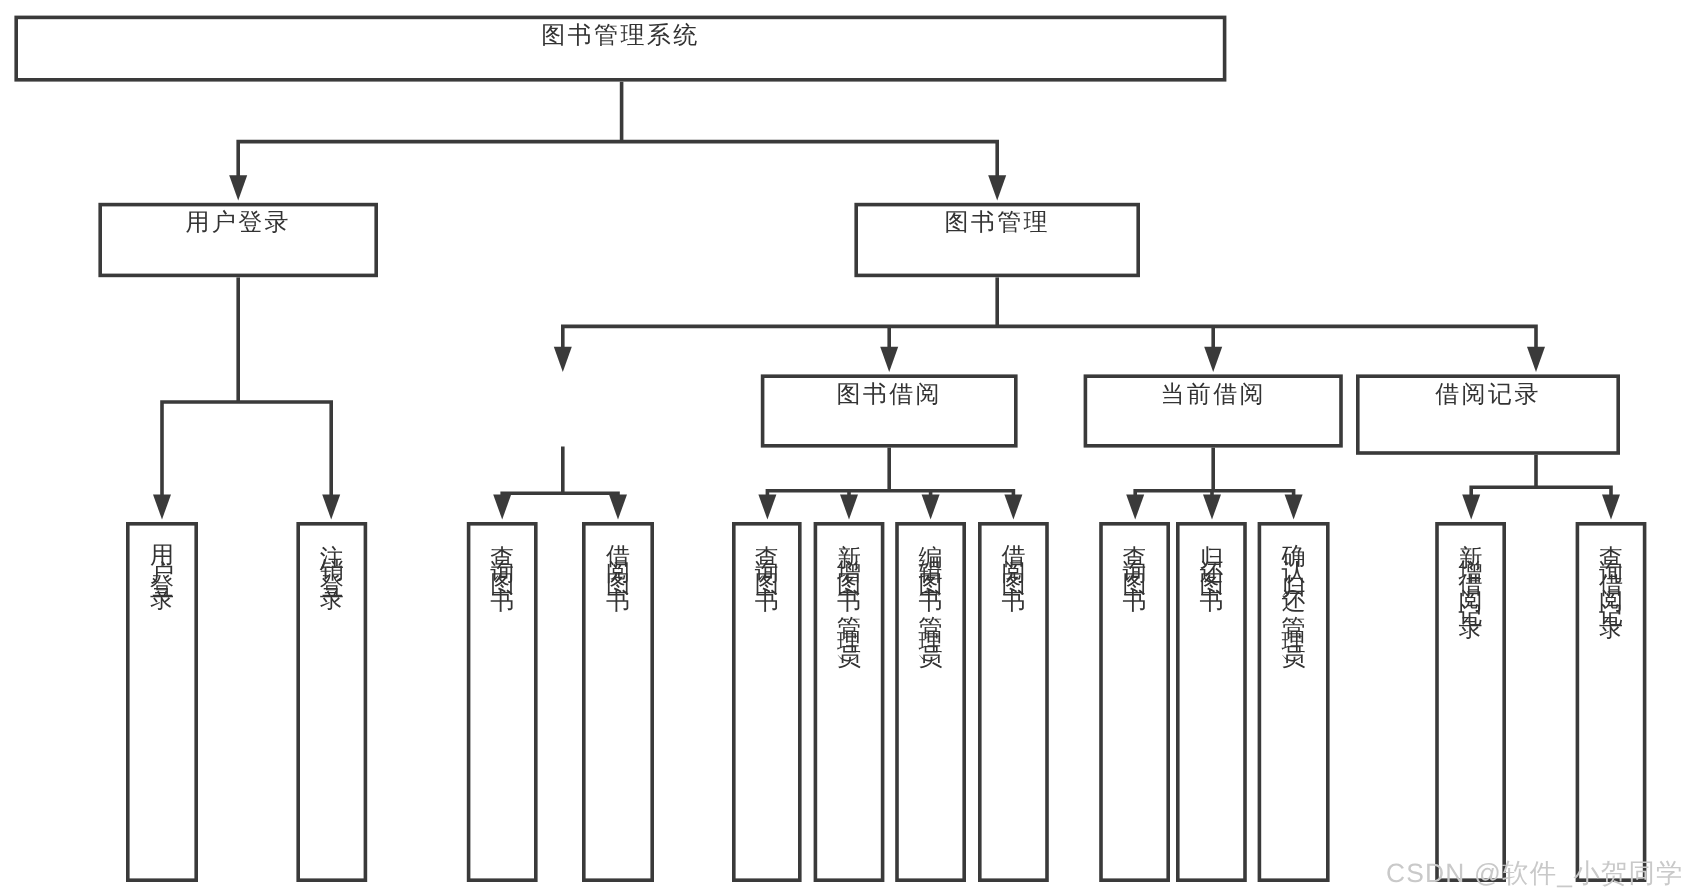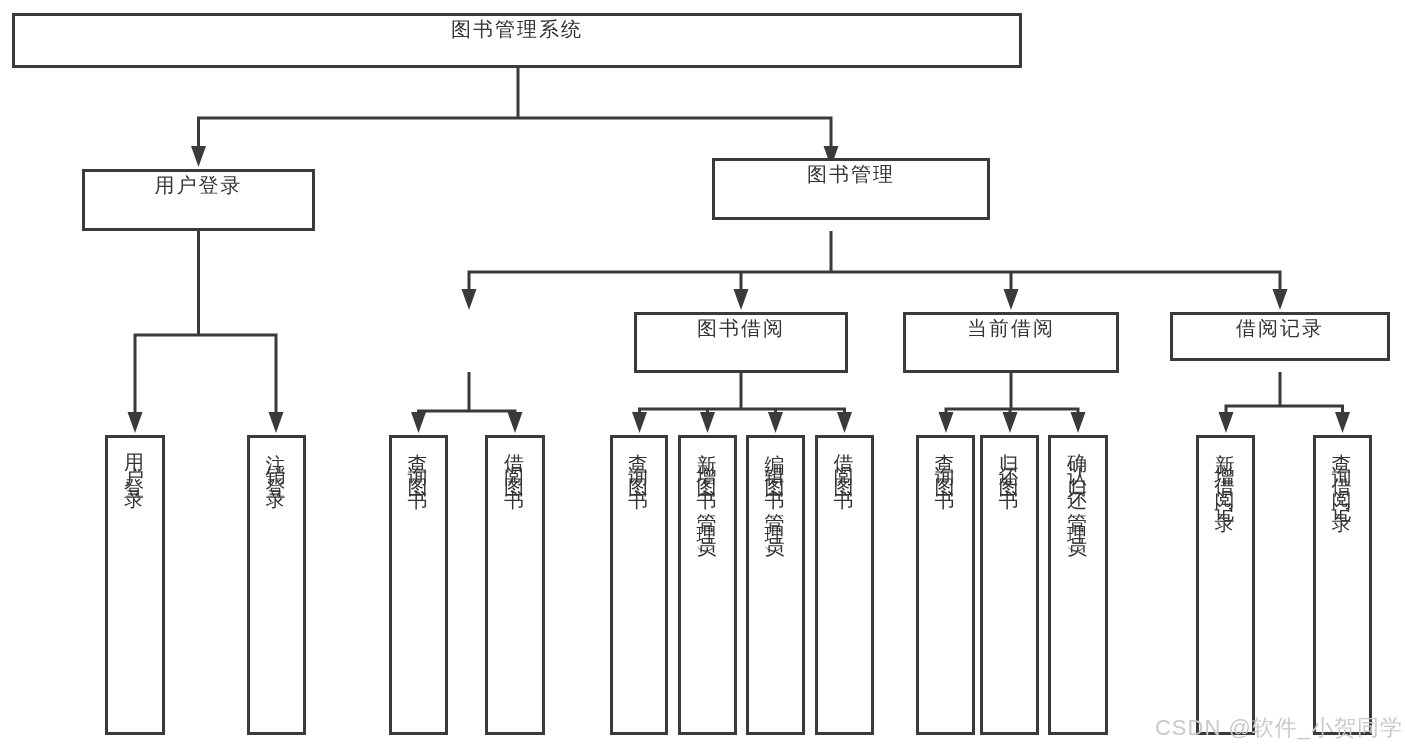--- a/index.html
+++ b/index.html
@@ -100,31 +100,31 @@
     </g>
   </svg>
 
   <div class="box h" style="left:12px; top:13px; width:1010px; height:55px;">
     <span>图书管理系统</span>
   </div>
 
   <div class="box h" style="left:82px; top:169px; width:233px; height:62px;">
     <span>用户登录</span>
   </div>
-  <div class="box h" style="left:712px; top:158px; width:278px; height:62px;">
+  <div class="box h" style="left:712px; top:169px; width:238px; height:62px;">
     <span>图书管理</span>
   </div>
 
   <div class="box h" style="left:903px; top:312px; width:216px; height:61px;">
     <span>当前借阅</span>
   </div>
   <div class="box h" style="left:634px; top:312px; width:214px; height:61px;">
     <span>图书借阅</span>
   </div>
-  <div class="box h" style="left:1170px; top:312px; width:220px; height:49px;">
+  <div class="box h" style="left:1130px; top:312px; width:220px; height:67px;">
     <span>借阅记录</span>
   </div>
 
   <div class="box v" style="left:105px; top:435px; width:60px; height:300px;">
     <span>用户登录</span>
   </div>
   <div class="box v" style="left:247px; top:435px; width:59px; height:300px;">
     <span>注销登录</span>
   </div>
 

